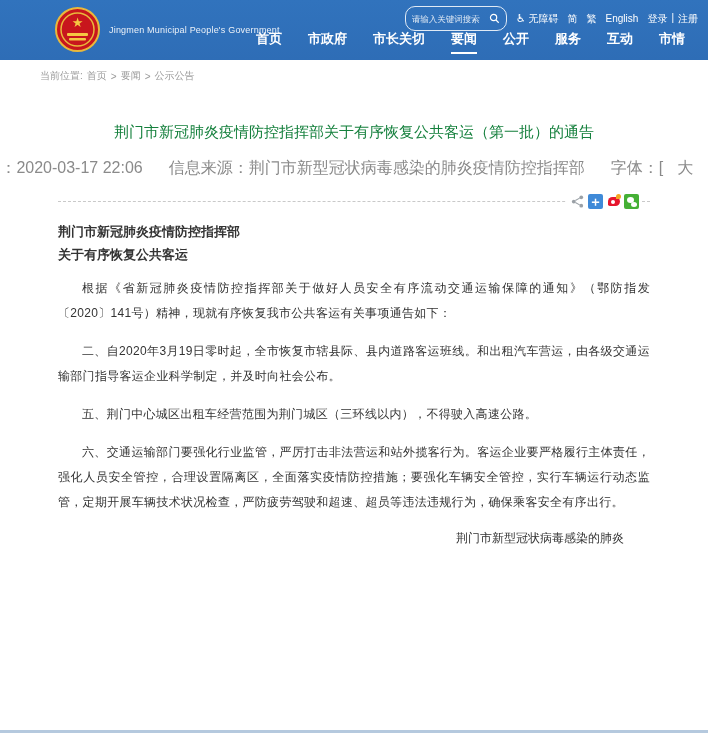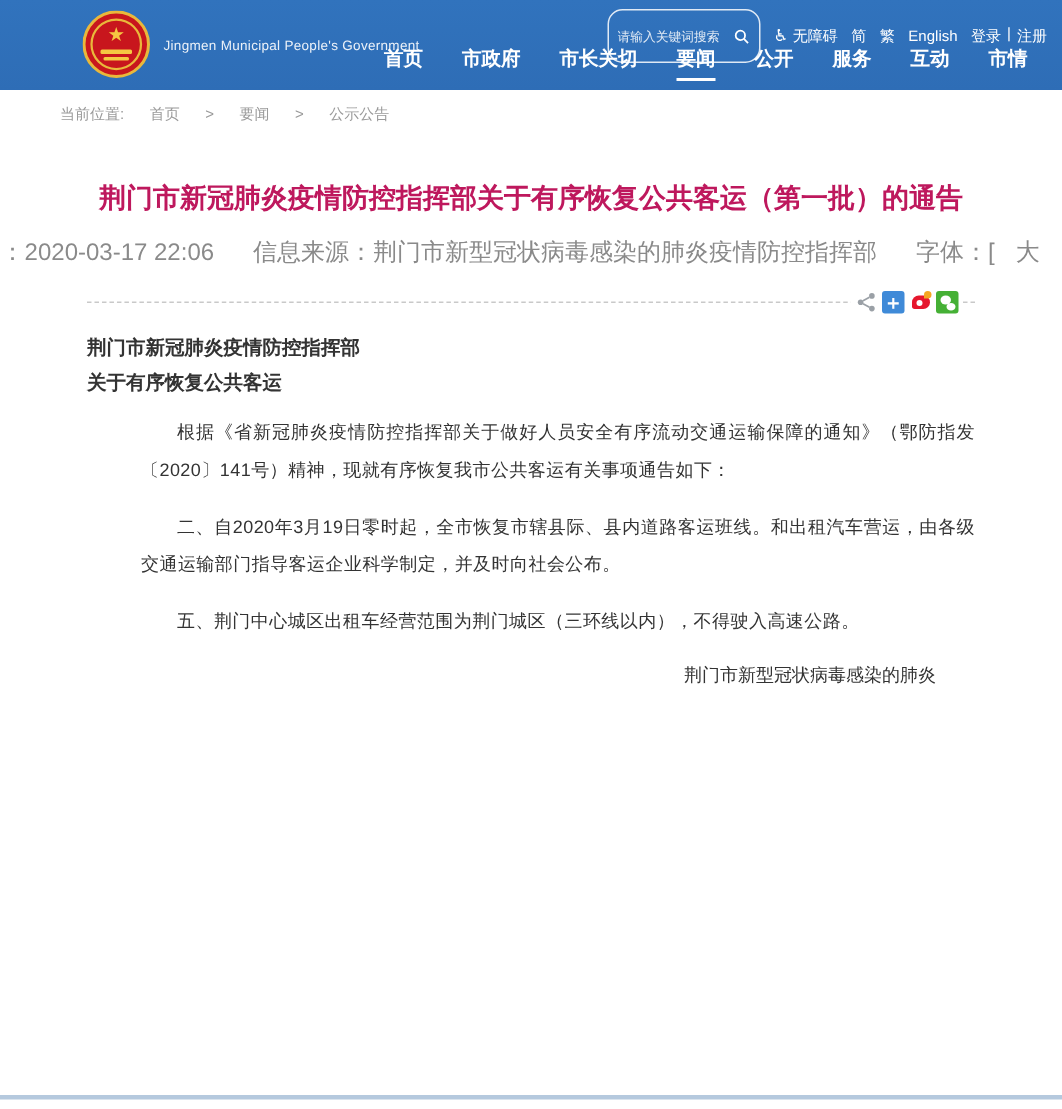--- a/index.html
+++ b/index.html
@@ -26,21 +26,21 @@
   .site-name { font-size: 24px; font-weight: bold; letter-spacing: 3px; line-height: 27px; white-space: nowrap; }
   .site-name-en { font-size: 9px; opacity: .9; letter-spacing: .2px; white-space: nowrap; }
 
   .utility {
     position: absolute; top: 6px; right: 10px;
     display: flex; align-items: center; gap: 9px;
     color: #fff; font-size: 10px; white-space: nowrap;
   }
   .search-box {
     display: flex; align-items: center;
-    width: 102px; height: 36px;
+    width: 102px; height: 25px;
     border: 1px solid rgba(255,255,255,.85);
     border-radius: 10px;
     padding: 0 6px;
   }
   .search-box input {
     flex: 1; min-width: 0;
     background: transparent; border: none; outline: none;
     color: rgba(255,255,255,.9); font-size: 8.5px;
     font-family: inherit;
   }
@@ -59,30 +59,30 @@
   .nav-item { padding: 4px 13px 7px; cursor: pointer; position: relative; white-space: nowrap; }
   .nav-item.active::after {
     content: ""; position: absolute; left: 50%; transform: translateX(-50%);
     bottom: 1px; width: 26px; height: 2px; background: #fff;
   }
 
   
   .breadcrumb {
     margin: 9px 0 0 40px;
     font-size: 10px; color: #9a9a9a;
-    display: flex; gap: 17px; align-items: center;
+    display: flex; gap: 4px; align-items: center;
   }
   .breadcrumb .crumb { cursor: pointer; }
 
   
   .article { width: 592px; margin: 0 auto; position: relative; }
   .article-title {
     margin-top: 37px;
     text-align: center;
-    font-size: 18px; font-weight: bold; color: #be185d;
+    font-size: 15px; font-weight: normal; color: #15803d;
     line-height: 24px;
   }
   .article-meta {
     margin-top: 14px;
     text-align: center;
     font-size: 16px; color: #8a8a8a;
     display: flex; justify-content: center; gap: 26px;
     white-space: nowrap;
   }
   .font-switch { display: inline-flex; gap: 14px; }
@@ -104,21 +104,21 @@
   .share-weibo { background: #fff; position: relative; }
   .weibo-dot { width: 12px; height: 9px; background: #e6162d; border-radius: 5px 5px 5px 2px; position: relative; }
   .weibo-dot::before { content: ""; position: absolute; width: 4px; height: 4px; border-radius: 50%; background: #fff; left: 3px; top: 2.5px; }
   .weibo-flame { position: absolute; top: 0; right: 0; width: 5px; height: 5px; background: #f5a623; border-radius: 50% 50% 50% 0; }
   .share-wechat { background: #45b035; position: relative; }
   .wc-b1 { position: absolute; left: 2.5px; top: 3px; width: 7px; height: 6px; background: #fff; border-radius: 50%; }
   .wc-b2 { position: absolute; right: 2px; bottom: 2.5px; width: 6px; height: 5px; background: #fff; border-radius: 50%; }
 
   .doc-headings { margin-top: 18px; text-align: left; font-size: 13px; font-weight: bold; color: #333; line-height: 23px; }
 
-  .doc-body { margin-top: 10px; margin-left: 36px; }
+  .doc-body { margin-top: 10px; }
   .doc-body p {
     font-size: 12px; line-height: 25px; color: #333;
     text-indent: 2em; text-align: justify;
     margin-bottom: 13px;
     letter-spacing: .3px;
   }
 
   .signature { margin-top: 4px; text-align: right; padding-right: 26px; font-size: 12px; line-height: 21px; color: #333; position: relative; }
 
   .footer-line { position: absolute; left: 0; right: 0; bottom: 6px; height: 3px; background: #b5c9de; }
@@ -224,20 +224,21 @@
 
   <div class="doc-headings">
     <div>荆门市新冠肺炎疫情防控指挥部</div>
     <div>关于有序恢复公共客运</div>
   </div>
 
   <div class="doc-body">
     <p>根据《省新冠肺炎疫情防控指挥部关于做好人员安全有序流动交通运输保障的通知》（鄂防指发〔2020〕141号）精神，现就有序恢复我市公共客运有关事项通告如下：</p>
     <p>二、自2020年3月19日零时起，全市恢复市辖县际、县内道路客运班线。和出租汽车营运，由各级交通运输部门指导客运企业科学制定，并及时向社会公布。</p>
     <p>五、荆门中心城区出租车经营范围为荆门城区（三环线以内），不得驶入高速公路。</p>
+    <p>六、交通运输部门要强化行业监管，严厉打击非法营运和站外揽客行为。客运企业要严格履行主体责任，强化人员安全管控，合理设置隔离区，全面落实疫情防控措施；要强化车辆安全管控，实行车辆运行动态监管，定期开展车辆技术状况检查，严防疲劳驾驶和超速、超员等违法违规行为，确保乘客安全有序出行。</p>
   </div>
 
   <div class="signature">
     <div>荆门市新型冠状病毒感染的肺炎</div>
 
   </div>
 
 </div>
 
 <div class="footer-line"></div>

